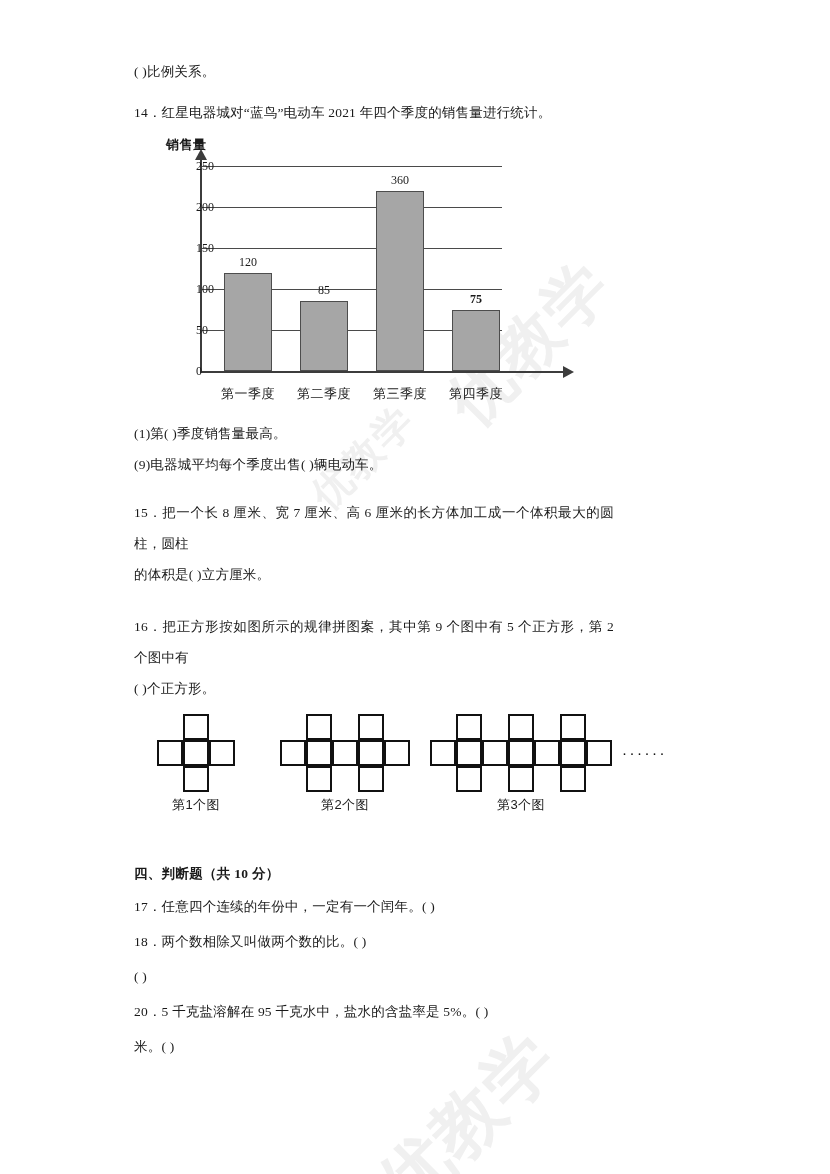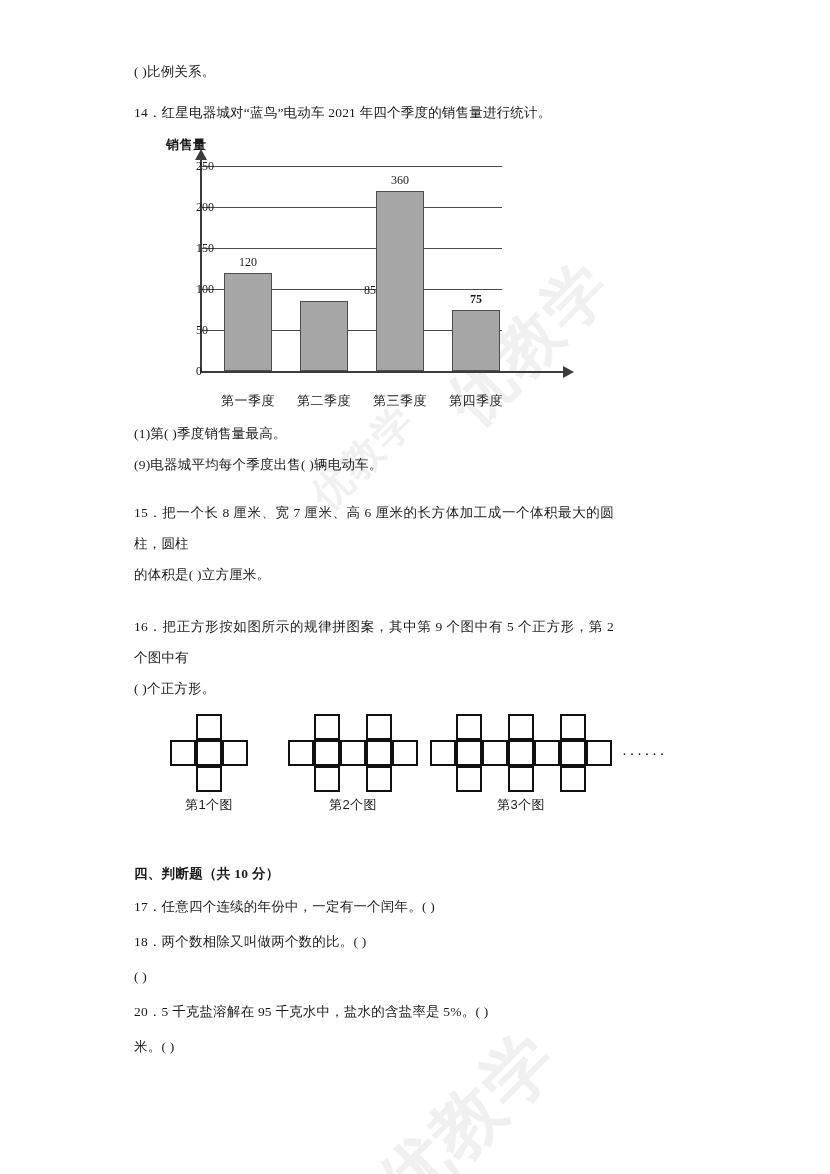--- a/index.html
+++ b/index.html
@@ -145,21 +145,21 @@
   }
   .bar-label {
     position: absolute;
     font-size: 12px;
     font-family: "Liberation Serif", serif;
     transform: translateX(-50%);
     white-space: nowrap;
   }
   .xcat {
     position: absolute;
-    top: 256px;
+    top: 249px;
     font-size: 13px;
     font-family: Liberation Mono, monospace;
     transform: translateX(-50%);
     white-space: nowrap;
     letter-spacing: 0.5px;
   }
 
   
   .figs {
     position: relative;
@@ -231,21 +231,21 @@
         <div class="gridline" style="top: 112.115px; width: 300px;"></div>
         <div class="ytick" style="position: absolute; left: 44px; top: 112.115px; transform: translate(-100%, -50%);">150</div>
         <div class="gridline" style="top: 71.1538px; width: 300px;"></div>
         <div class="ytick" style="position: absolute; left: 44px; top: 71.1538px; transform: translate(-100%, -50%);">200</div>
         <div class="gridline" style="top: 30.1923px; width: 300px;"></div>
         <div class="ytick" style="position: absolute; left: 44px; top: 30.1923px; transform: translate(-100%, -50%);">250</div>
         <div class="bar" style="left: 72px; top: 136.692px; width: 48px; height: 98.3077px; background: rgb(166, 166, 166); border-color: rgb(77, 77, 77);"></div>
         <div class="bar-label" style="left: 96px; top: 118.692px;">120</div>
         <div class="xcat" style="left: 96px;">第一季度</div>
         <div class="bar" style="left: 148px; top: 165.365px; width: 48px; height: 69.6346px; background: rgb(166, 166, 166); border-color: rgb(77, 77, 77);"></div>
-        <div class="bar-label" style="left: 172px; top: 147.365px; margin-left: 46px;">85</div>
+        <div class="bar-label" style="left: 172px; top: 147.365px;">85</div>
         <div class="xcat" style="left: 172px;">第二季度</div>
         <div class="bar" style="left: 224px; top: 54.7692px; width: 48px; height: 180.231px; background: rgb(166, 166, 166); border-color: rgb(77, 77, 77);"></div>
         <div class="bar-label" style="left: 248px; top: 36.7692px;">360</div>
         <div class="xcat" style="left: 248px;">第三季度</div>
         <div class="bar" style="left: 300px; top: 173.558px; width: 48px; height: 61.4423px; background: rgb(166, 166, 166); border-color: rgb(77, 77, 77);"></div>
         <div class="bar-label" style="left: 324px; top: 155.558px; font-weight: bold;">75</div>
         <div class="xcat" style="left: 324px;">第四季度</div>
       </div>
   </div>
 
@@ -263,31 +263,31 @@
 
   <div class="gap-sm"></div>
 
   <p class="q tight">
     <span>16．</span><span>把正方形按如图所示的规律拼图案，其中第 9 个图中有 5 个正方形，第 2 个图中有</span>
   </p>
   <p class="q">(                )个正方形。</p>
 
   <div class="figs">
     <div id="figs-layer">
-        <div class="fig" style="left: 18px;">
+        <div class="fig" style="left: 5px;">
           <div class="grid-fig" style="width: 78px; height: 78px;">
             <div class="cell" style="left: 0px; top: 26px;"></div>
             <div class="cell" style="left: 26px; top: 26px;"></div>
             <div class="cell" style="left: 52px; top: 26px;"></div>
             <div class="cell" style="left: 26px; top: 0px;"></div>
             <div class="cell" style="left: 26px; top: 52px;"></div>
           </div>
           <div class="fig-cap" style="left: 39px;">第1个图</div>
         </div>
-        <div class="fig" style="left: 136px; text-align: right;">
+        <div class="fig" style="left: 128px; text-align: right;">
           <div class="grid-fig" style="width: 130px; height: 78px;">
             <div class="cell" style="left: 0px; top: 26px;"></div>
             <div class="cell" style="left: 26px; top: 26px;"></div>
             <div class="cell" style="left: 52px; top: 26px;"></div>
             <div class="cell" style="left: 78px; top: 26px;"></div>
             <div class="cell" style="left: 104px; top: 26px;"></div>
             <div class="cell" style="left: 26px; top: 0px;"></div>
             <div class="cell" style="left: 26px; top: 52px;"></div>
             <div class="cell" style="left: 78px; top: 0px;"></div>
             <div class="cell" style="left: 78px; top: 52px;"></div>

